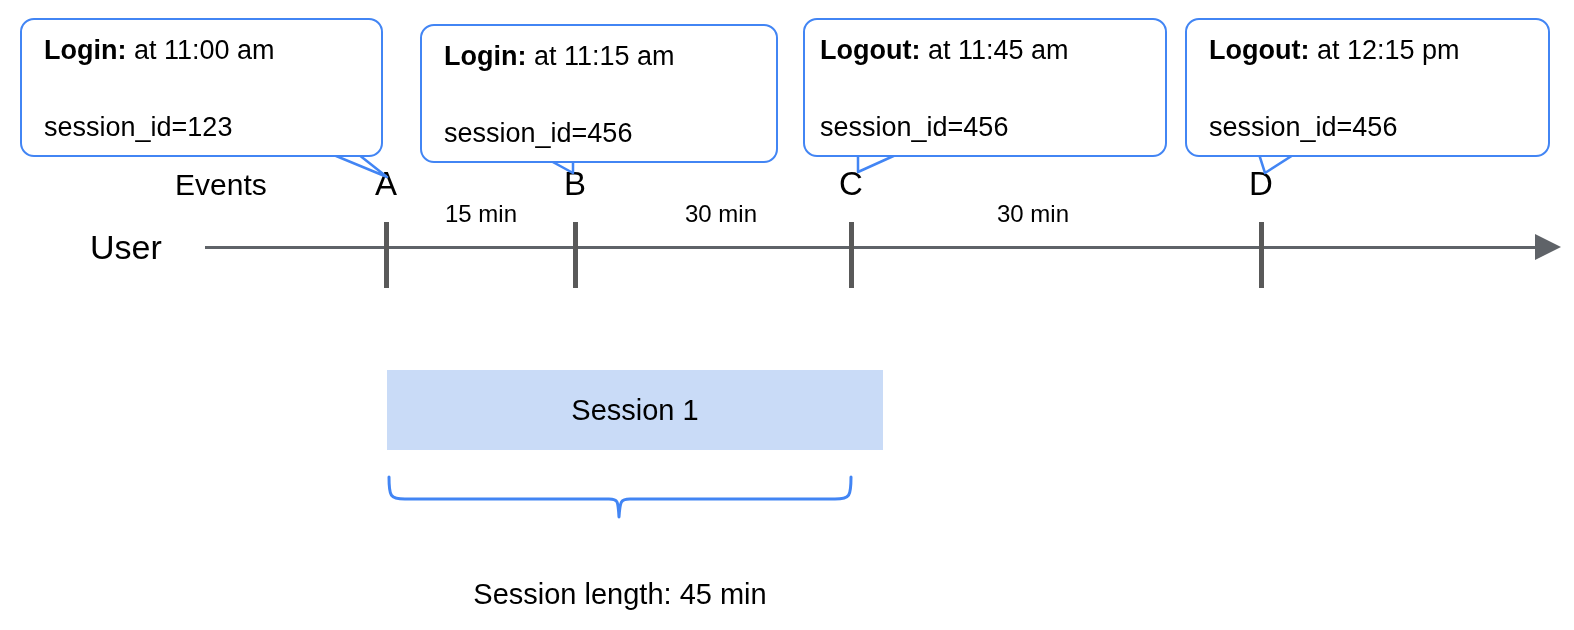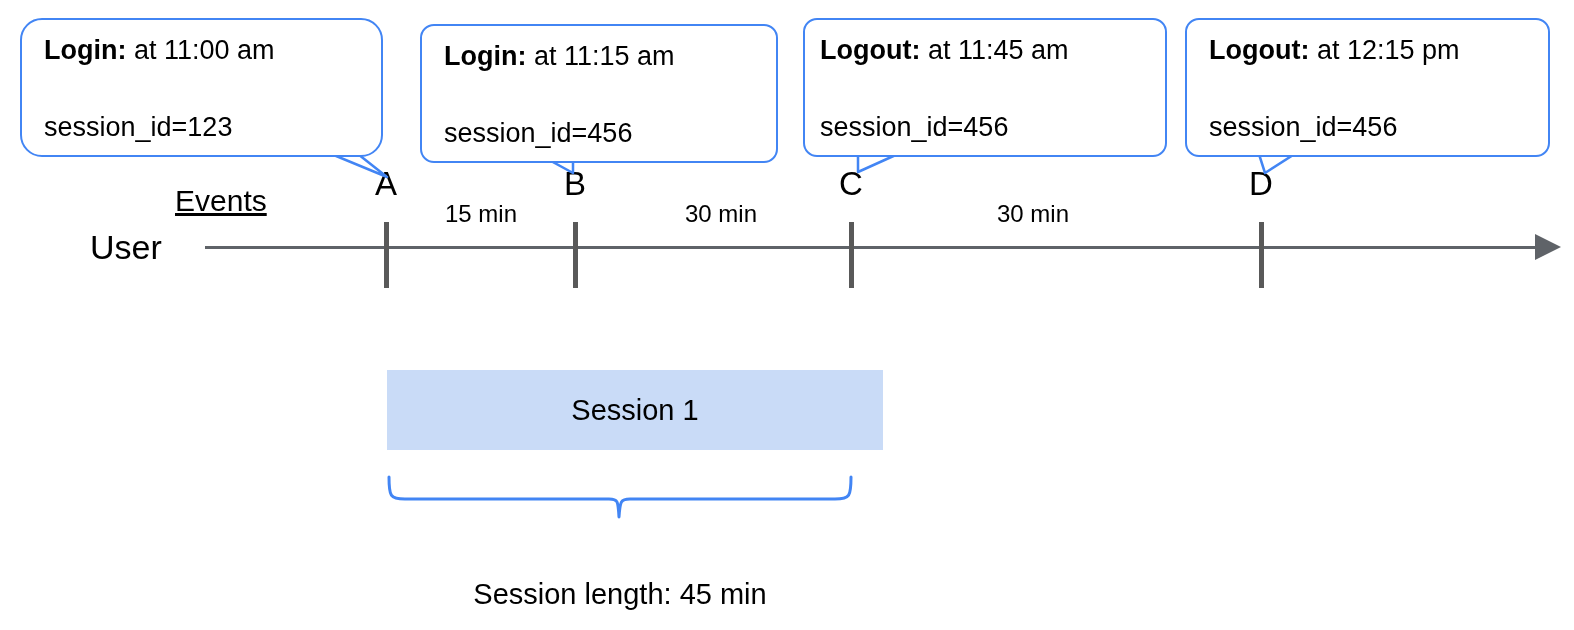--- a/index.html
+++ b/index.html
@@ -139,21 +139,21 @@
     <polygon points="858,127 858,172 960,126" fill="#ffffff" stroke="#4285f4" stroke-width="2.5" stroke-linejoin="round"></polygon>
 
     <polygon points="1250,126 1265,173 1340,125" fill="#ffffff" stroke="#4285f4" stroke-width="2.5" stroke-linejoin="round"></polygon>
 
     <rect x="234" y="112" width="90" height="4" fill="#ffffff"></rect>
     <rect x="489" y="124" width="84" height="4" fill="#ffffff"></rect>
     <rect x="860" y="124" width="98" height="4" fill="#ffffff"></rect>
     <rect x="1252" y="123" width="86" height="4" fill="#ffffff"></rect>
   </svg>
 
-  <div class="callout" style="left:20px; top:18px; width:363px;border-radius:22px;">
+  <div class="callout" style="left:20px; top:18px; width:363px;">
     <span class="ev-name">Login: </span>
     <span>at 11:00 am</span>
     <span class="ev-line2">session_id=123</span>
   </div>
 
   <div class="callout" style="left:420px; top:24px; width:358px;">
     <span class="ev-name">Login: </span>
     <span>at 11:15 am</span>
     <span class="ev-line2">session_id=456</span>
   </div>
@@ -163,21 +163,21 @@
     <span>at 11:45 am</span>
     <span class="ev-line2">session_id=456</span>
   </div>
 
   <div class="callout" style="left:1185px; top:18px; width:365px;">
     <span class="ev-name">Logout: </span>
     <span>at 12:15 pm</span>
     <span class="ev-line2">session_id=456</span>
   </div>
 
-  <div class="events-label" style="left:175px; top:184px;text-decoration:underline;">Events</div>
+  <div class="events-label" style="left:175px; top:168px;">Events</div>
 
   <div class="row-label" style="left:90px; top:228px;">User</div>
 
   <div class="tick-label" style="left:386px; top:165px;">A</div>
   <div class="tick-label" style="left:575px; top:165px;">B</div>
   <div class="tick-label" style="left:851px; top:165px;">C</div>
   <div class="tick-label" style="left:1261px; top:165px;">D</div>
 
   <div class="gap-label" style="left:481px; top:200px;">15 min</div>
   <div class="gap-label" style="left:721px; top:200px;">30 min</div>

